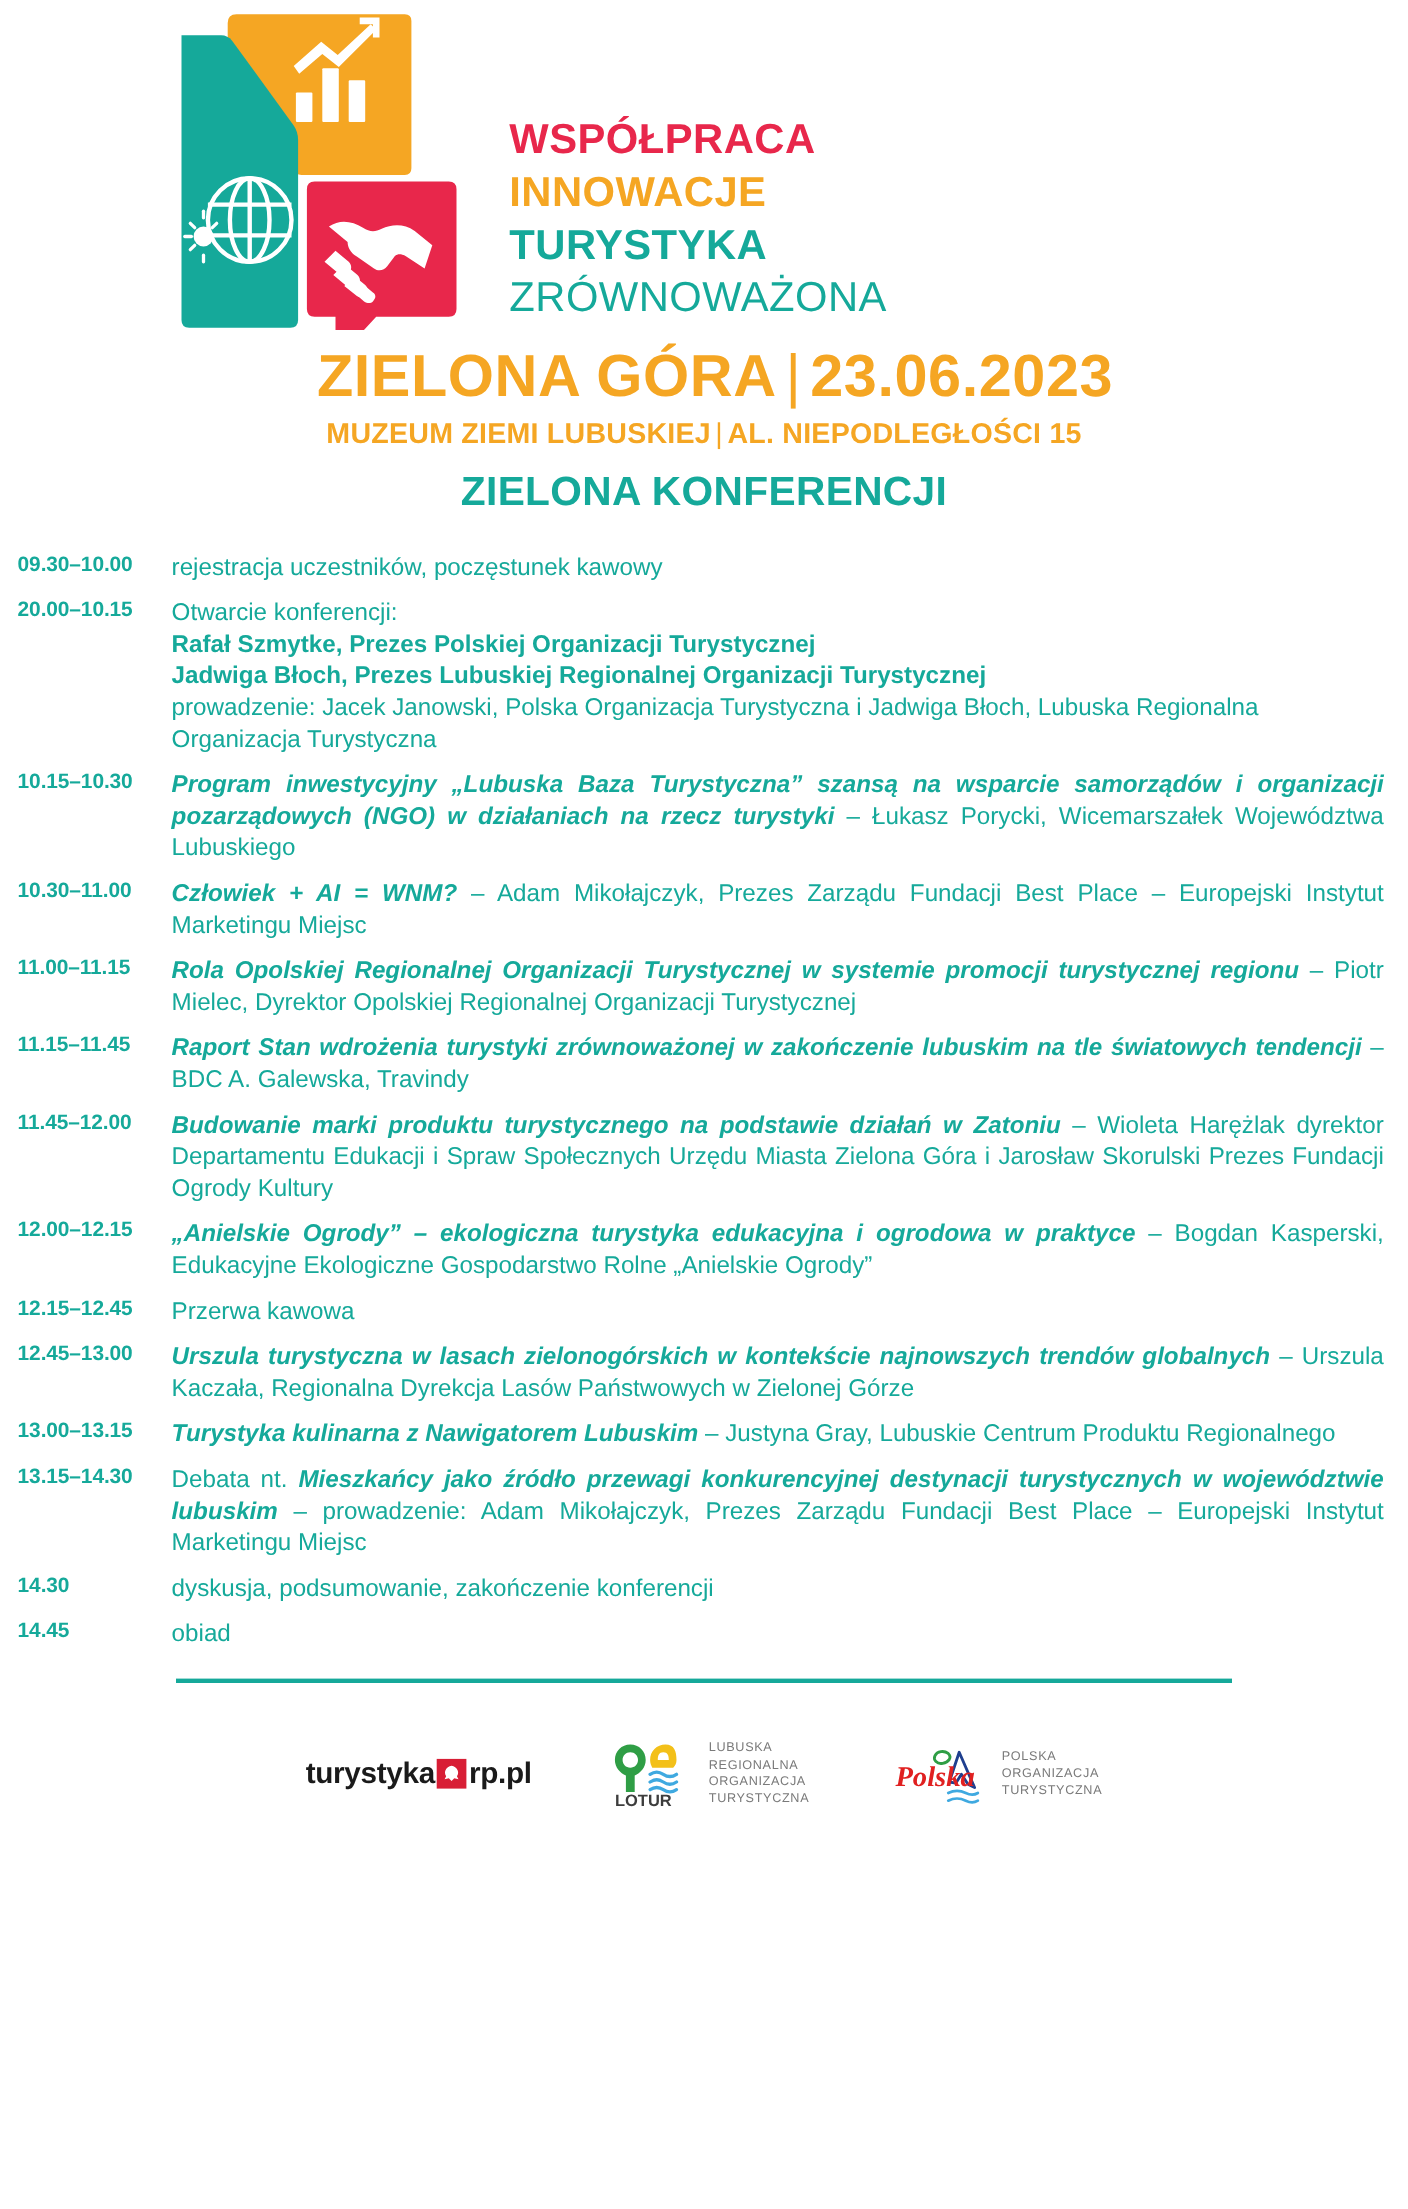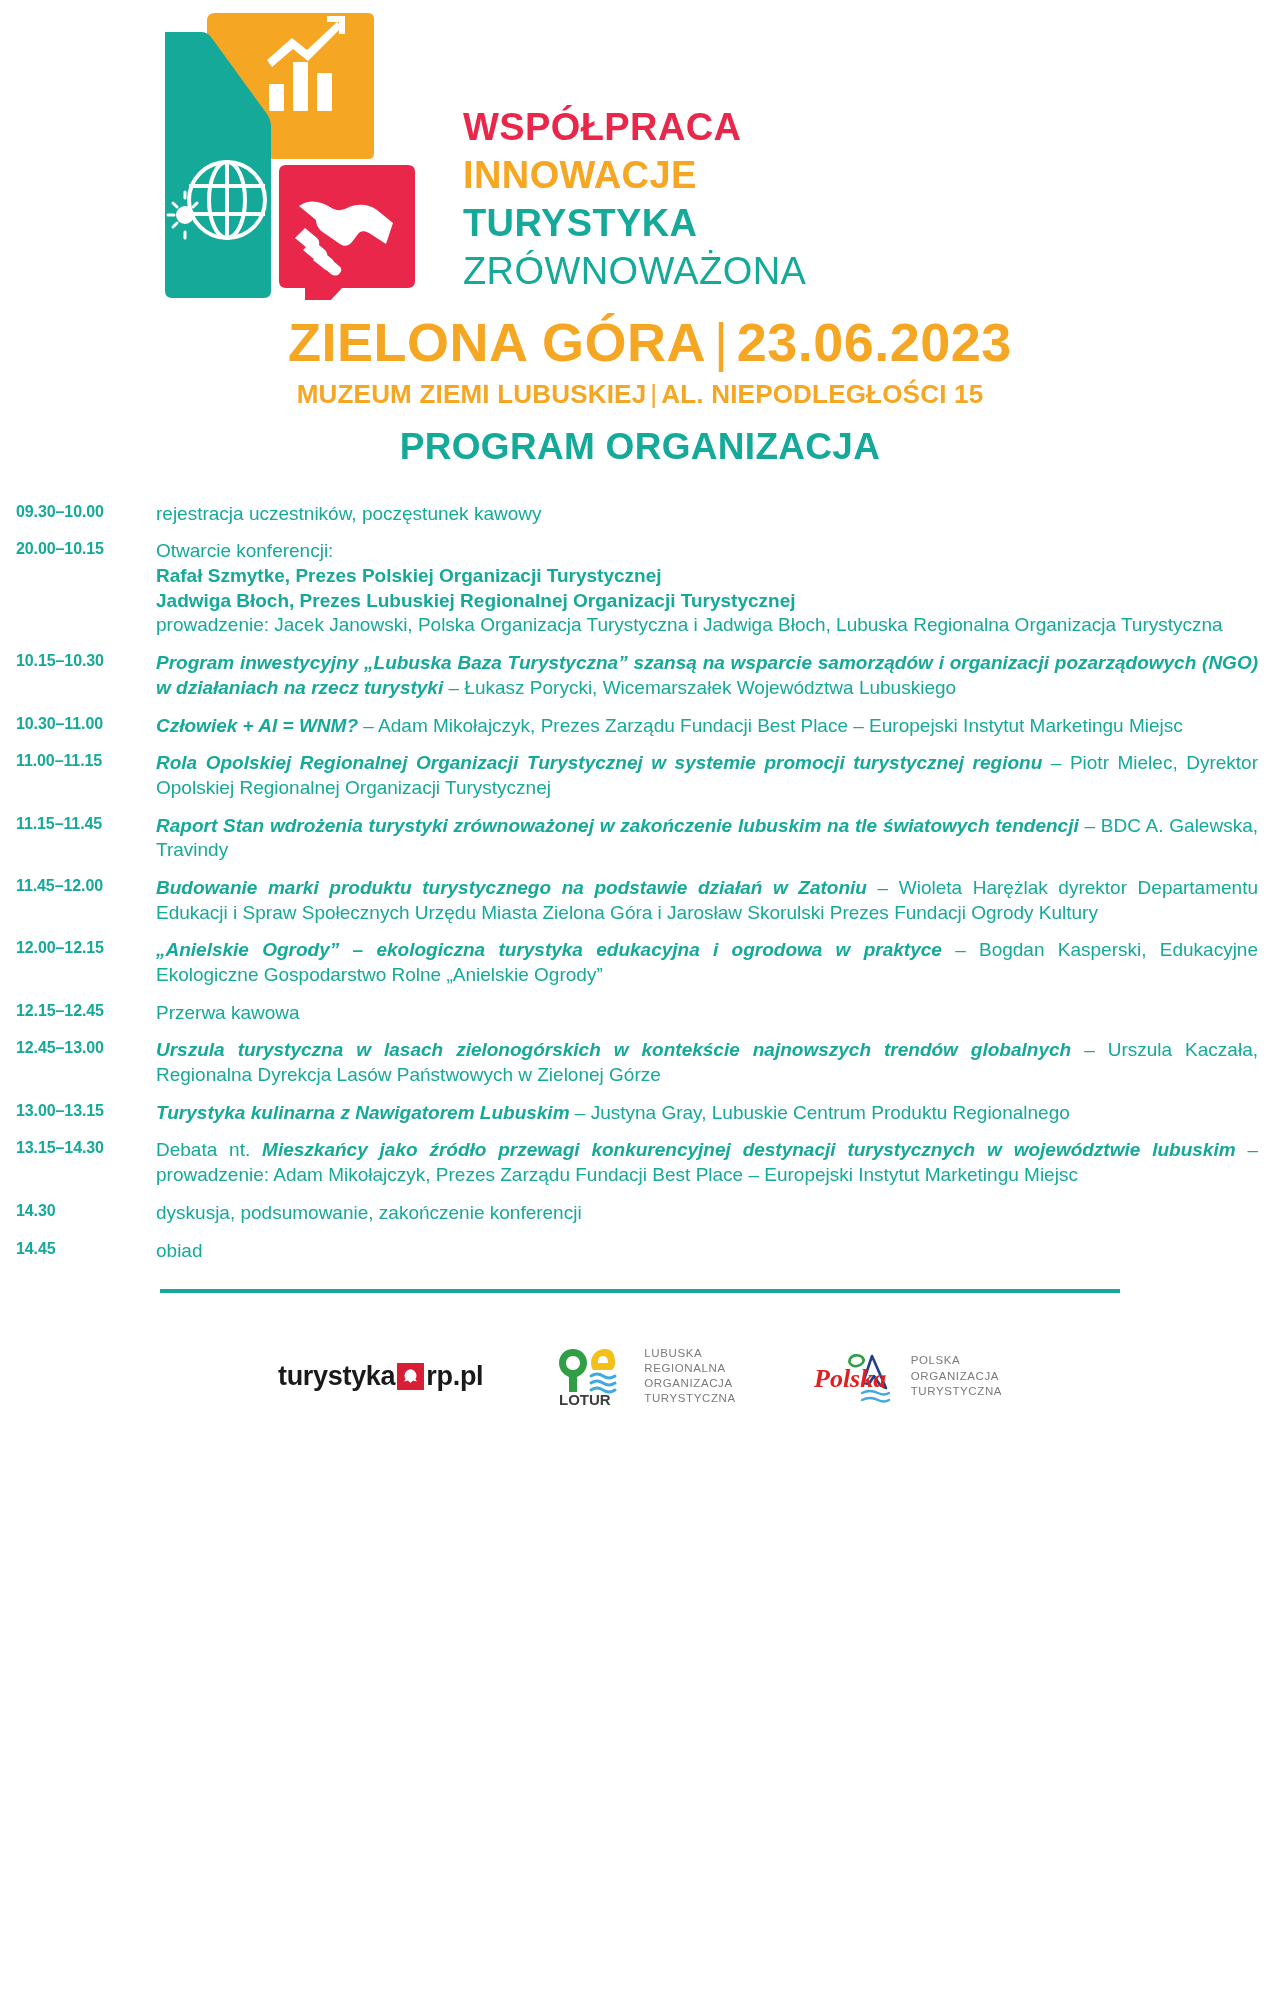--- a/index.html
+++ b/index.html
@@ -92,30 +92,30 @@
     margin: 34px 0 0 0;
     padding: 0 22px 0 16px;
   }
   .row {
     display: flex;
     align-items: flex-start;
     margin-bottom: 13px;
   }
   .row-time {
     flex: 0 0 140px;
-    font-size: 16px;
+    font-size: 19px;
     font-weight: bold;
     color: #15a99a;
     white-space: nowrap;
     padding-top: 1px;
     letter-spacing: -0.1px;
   }
   .row-body {
     flex: 1 1 auto;
-    font-size: 19px;
+    font-size: 22px;
     line-height: 1.30;
     color: #15a99a;
   }
   .row-body p { margin: 0; }
   .b    { font-weight: bold; }
   .bi   { font-weight: bold; font-style: italic; }
   .just { text-align: justify; text-justify: inter-word; }
   .sub  { margin-top: 9px; display:block; }
   .names { margin-top: 7px; display:block; }
 
@@ -227,21 +227,21 @@
   </div>
 </div>
 
 <div class="titleblock">
   <div class="city-date">
     <span>ZIELONA GÓRA</span><span class="sep">|</span><span>23.06.2023</span>
   </div>
   <div class="venue">
     <span>MUZEUM ZIEMI LUBUSKIEJ</span><span class="sep">|</span><span>AL. NIEPODLEGŁOŚCI 15</span>
   </div>
-  <div class="program-heading">PROGRAM ORGANIZACJA</div>
+  <div class="program-heading">ZIELONA KONFERENCJI</div>
 </div>
 
 <div class="schedule">
     <div class="row">
       <div class="row-time">09.30–10.00</div>
       <div class="row-body">
         <p class="just"><span>rejestracja uczestników, poczęstunek kawowy</span></p>
       </div>
     </div>
     <div class="row">

